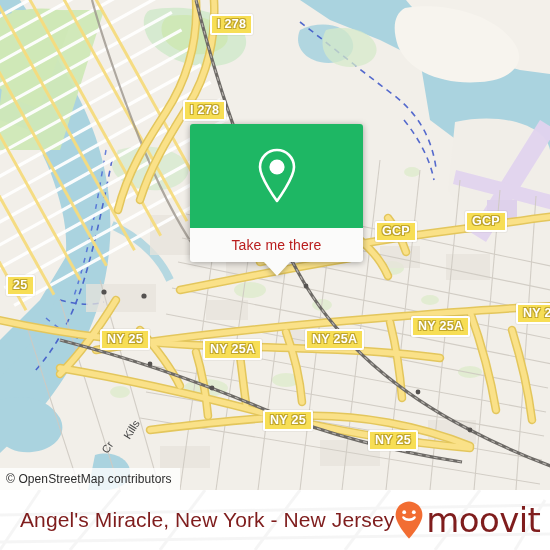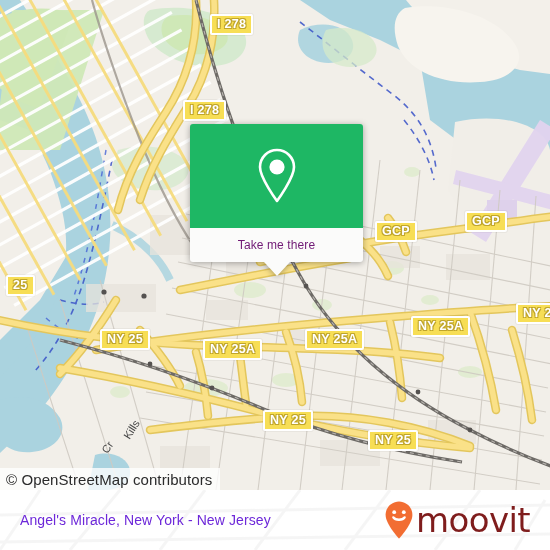--- a/index.html
+++ b/index.html
@@ -34,21 +34,21 @@
   
   .attribution {
     position: absolute;
     left: 0;
     bottom: 0;
     height: 22px;
     padding: 0 8px 0 6px;
     display: flex;
     align-items: center;
     background: rgba(255,255,255,0.78);
-    font-size: 15px;
+    font-size: 12px;
     color: #2b2b2b;
     letter-spacing: 0.1px;
     white-space: nowrap;
   }
 
   
   .popup {
     position: absolute;
     left: 190px;
     top: 124px;
@@ -64,22 +64,22 @@
   }
   .popup-bottom {
     height: 34px;
     background: #fbfbfa;
     border-radius: 0 0 3px 3px;
     display: flex;
     align-items: center;
     justify-content: center;
   }
   .popup-label {
-    font-size: 12px;
-    color: #701a75;
+    font-size: 14px;
+    color: #b91c1c;
     letter-spacing: 0.1px;
   }
   .popup-tail {
     position: absolute;
     left: 50%;
     margin-left: -13px;
     top: 138px;
     width: 0; height: 0;
     border-left: 13px solid transparent;
     border-right: 13px solid transparent;
@@ -103,22 +103,22 @@
   }
   .footer-watermark {
     position: absolute;
     left: 0; top: 0;
     width: 550px; height: 60px;
     opacity: 0.5;
     pointer-events: none;
   }
   .footer-title {
     position: relative;
-    font-size: 14px;
-    color: #6d28d9;
+    font-size: 21px;
+    color: #7f1d1d;
     letter-spacing: 0.1px;
     white-space: nowrap;
   }
   .brand {
     position: relative;
     display: flex;
     align-items: center;
     gap: 2px;
   }
   .brand-word {

